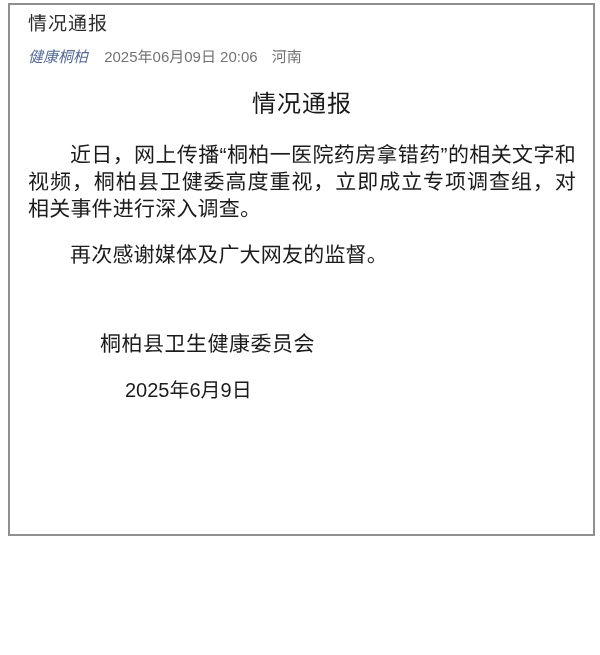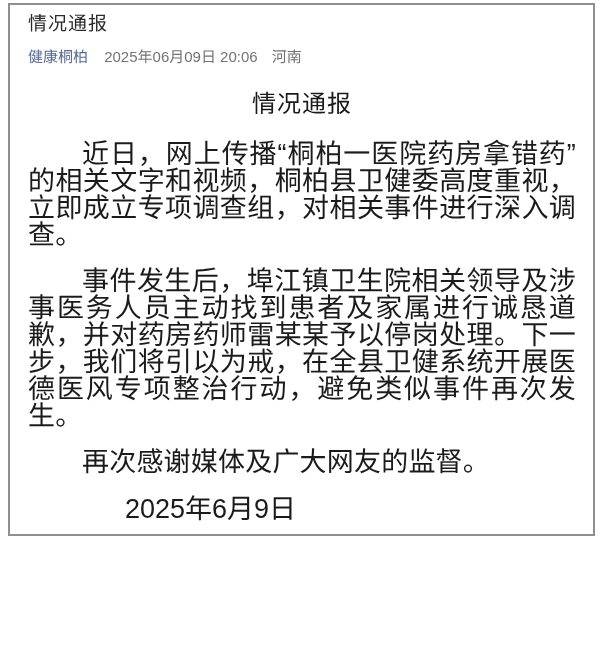--- a/index.html
+++ b/index.html
@@ -37,59 +37,60 @@
   .byline {
     margin-top: 10px;
     font-size: 15px;
     line-height: 20px;
     white-space: nowrap;
   }
   .account-link {
     color: #576b95;
     text-decoration: none;
     margin-right: 12px;
+    font-style: italic;
   }
   .meta {
     color: #737373;
   }
   .meta.location {
     margin-left: 10px;
     text-align: right;
   }
   .notice-heading {
     margin-top: 22px;
     text-align: center;
     font-size: 24px;
     line-height: 30px;
     color: #1a1a1a;
     font-weight: 400;
     letter-spacing: 1px;
   }
   .body-text p {
-    font-size: 27px;
+    font-size: 21px;
     line-height: 27px;
     color: #1b1b1b;
     text-indent: 2em;
     text-align: justify;
     margin: 19px 0;
     letter-spacing: 0.2px;
   }
   .body-text p.first {
     margin-top: 22px;
   }
   .signature {
     margin: 62px 0 0 72px;
     font-size: 21px;
     line-height: 27px;
     color: #1b1b1b;
     letter-spacing: 0.5px;
   }
   .signature-date {
     margin: 20px 0 0 97px;
-    font-size: 27px;
+    font-size: 20px;
     line-height: 27px;
     color: #1b1b1b;
   }
 </style>
 </head>
 <body>
 
 <div class="stage">
   <div class="notice-card">
 
@@ -98,21 +99,21 @@
     <div class="byline">
       <a href="#" class="account-link">健康桐柏</a>
       <span class="meta">2025年06月09日 20:06</span>
       <span class="meta location">河南</span>
     </div>
 
     <div class="notice-heading">情况通报</div>
 
     <div class="body-text">
       <p class="first">近日，网上传播“桐柏一医院药房拿错药”的相关文字和视频，桐柏县卫健委高度重视，立即成立专项调查组，对相关事件进行深入调查。</p>
-      <p>事件发生后，埠江镇卫生院相关领导及涉事医务人员主动找到患者及家属进行诚恳道歉，并对药房药师雷某某予以停岗处理。下一步，我们将引以为戒，在全县卫健系统开展医德医风专项整治行动，避免类似事件再次发生。</p>
       <p>再次感谢媒体及广大网友的监督。</p>
     </div>
 
+    <div class="signature">桐柏县卫生健康委员会</div>
 
     <div class="signature-date">2025年6月9日</div>
 
   </div>
 </div>
 
 </body></html>

